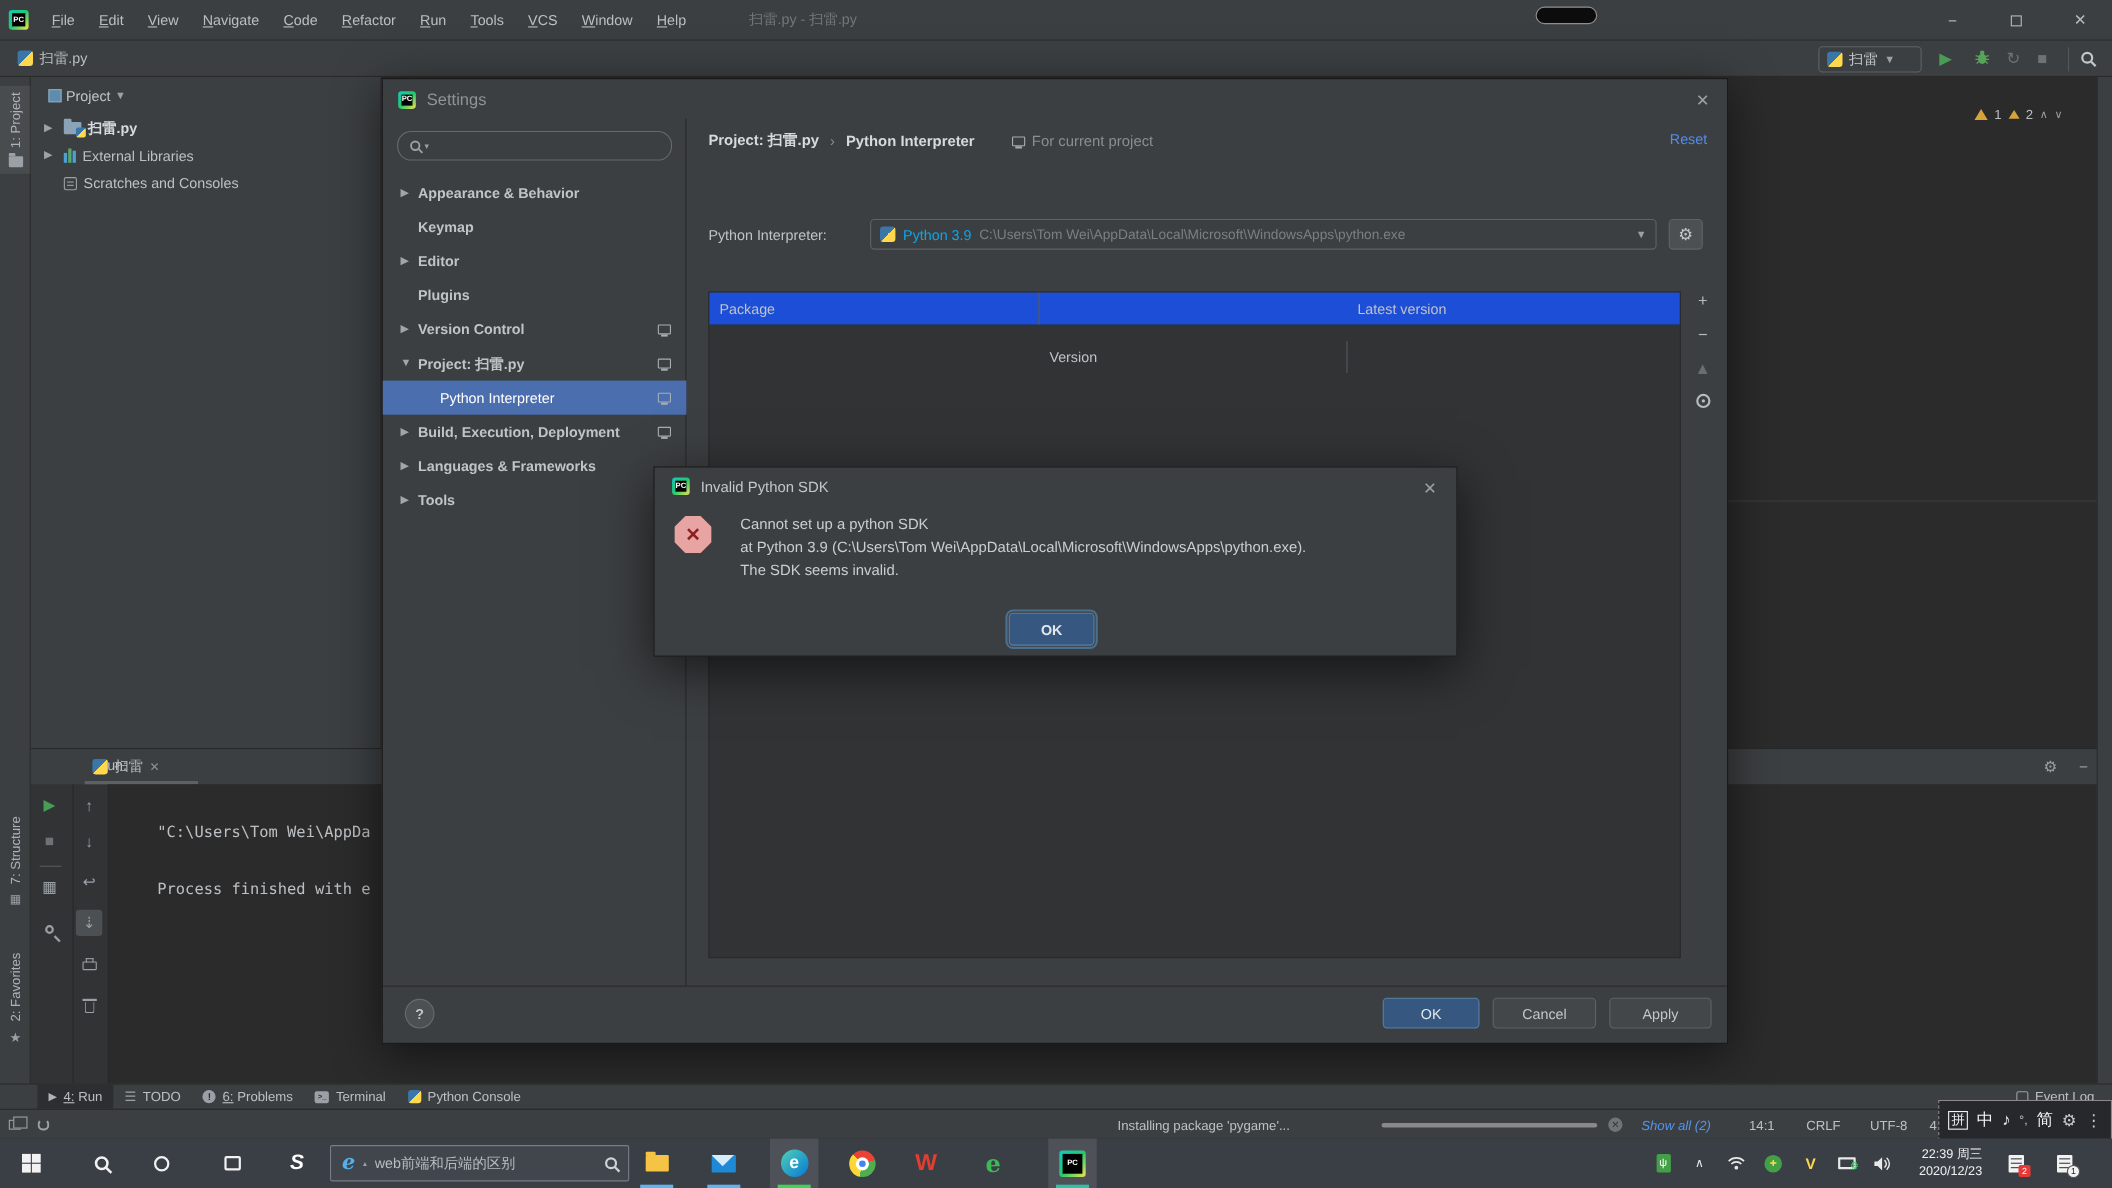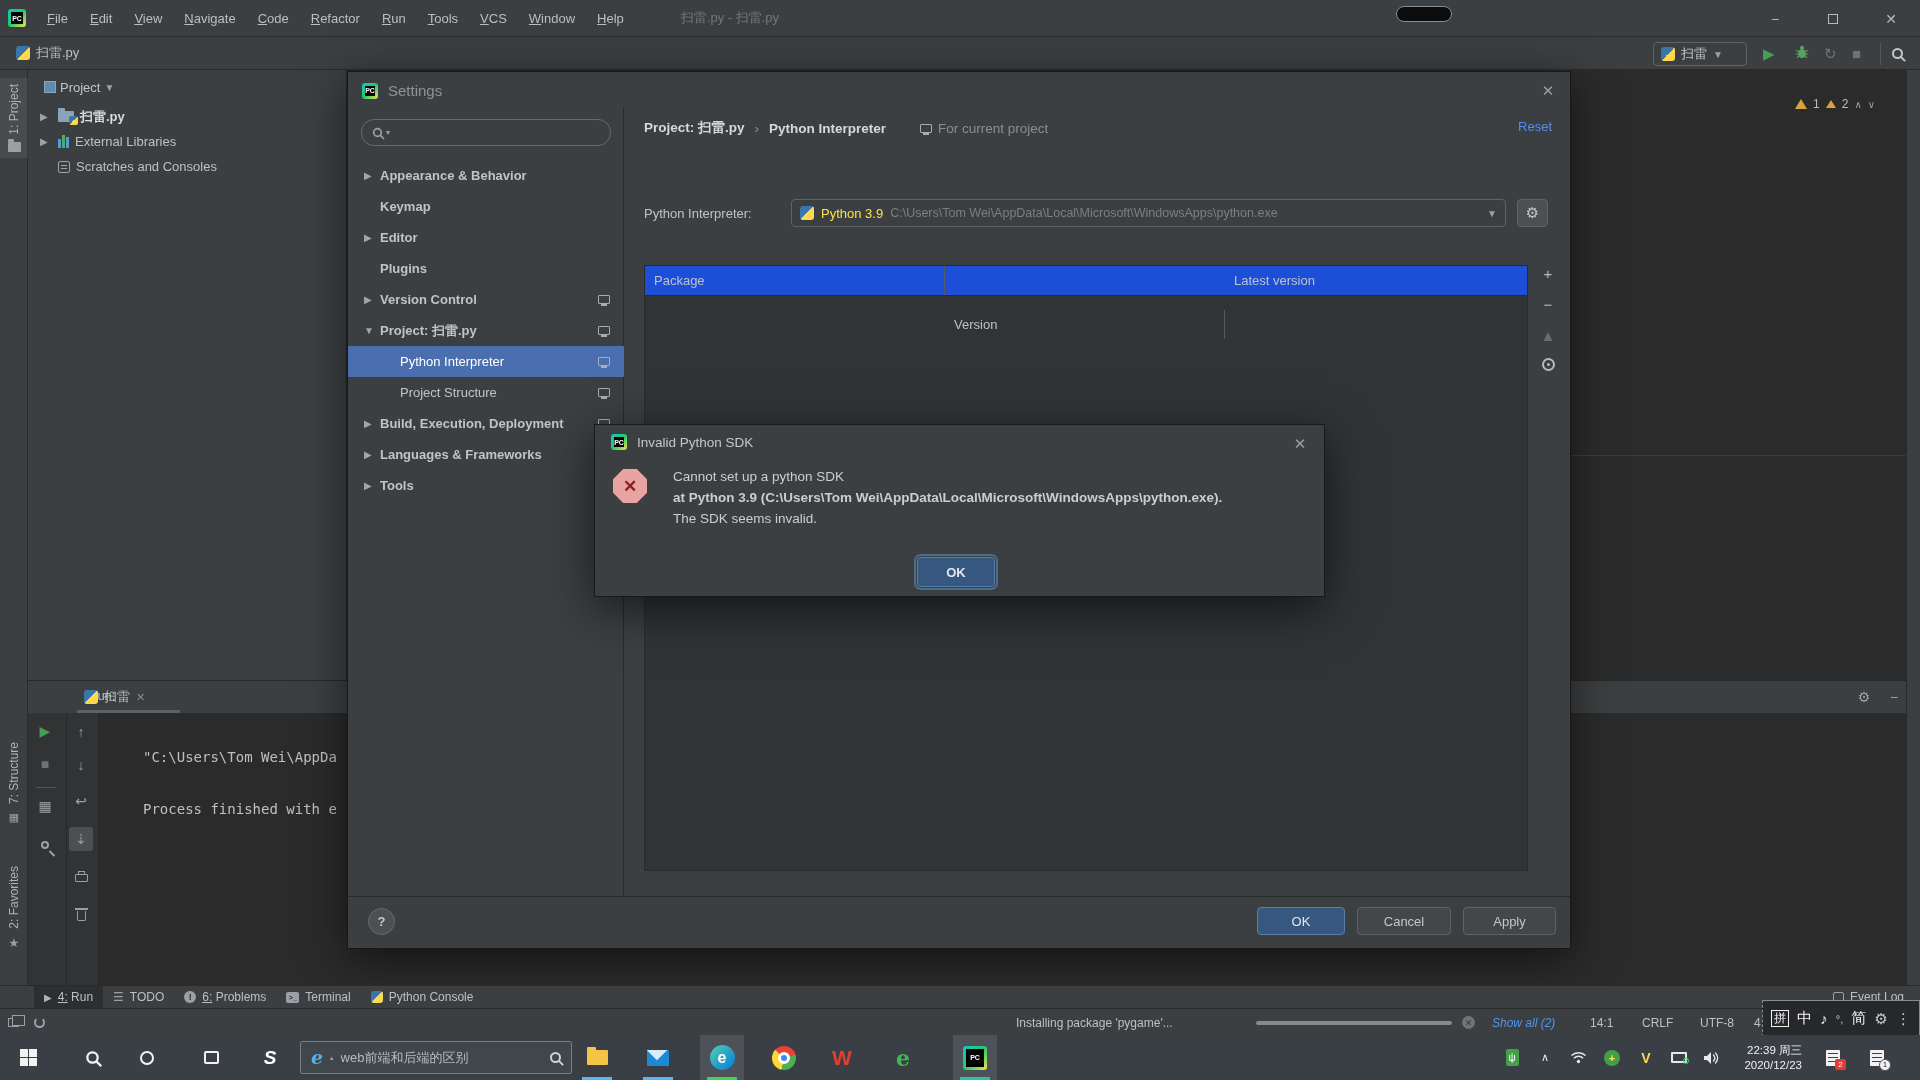--- a/index.html
+++ b/index.html
@@ -94,21 +94,21 @@
   .t-row .mon { margin-left:auto; margin-right:14px; }
   #set-right { position:absolute; left:276px; top:36px; right:0; bottom:52px; }
   #breadcrumb { position:absolute; left:20px; top:11px; display:flex; align-items:center; gap:10px; font-size:13.5px; }
   .bc-bold { font-weight:bold; color:#d6d9dd; }
   .bc-sep { color:#8a8e92; }
   #scope { display:flex; align-items:center; gap:6px; color:#8a8e92; margin-left:24px; }
   #reset-link { position:absolute; right:18px; top:11px; color:#548bf0; }
   #interp-label { position:absolute; left:20px; top:98px; color:#bfc3c7; }
   #interp-combo { position:absolute; left:167px; top:91px; width:715px; height:28px; border:1px solid #5e6366; border-radius:4px; display:flex; align-items:center; gap:7px; padding:0 26px 0 8px; overflow:hidden; white-space:nowrap; }
   #interp-combo .caret { position:absolute; right:8px; }
-  #interp-name { color:#fde047;text-align:center; }
+  #interp-name { color:#0ea5e9;text-align:center; }
   #interp-path { color:#7b7f83; font-size:12.5px; overflow:hidden; text-overflow:ellipsis; }
   #interp-gear { position:absolute; left:893px; top:91px; width:31px; height:28px; background:#4c5052; border:1px solid #5e6366; border-radius:4px; display:flex; align-items:center; justify-content:center; color:#c3c7cb; font-size:15px; }
   #pkg-table { position:absolute; left:20px; top:157px; width:884px; height:606px; border:1px solid #2a2a2a; background:#313335; }
   #pkg-head { height:30px; background:#1d4ed8; display:flex; border-bottom:1px solid #2a2a2a; color:#bfc3c7; }
   #pkg-head .col { display:flex; align-items:center; padding-left:9px; border-right:1px solid #555a5d; height:100%; }
   #pkg-side { position:absolute; left:913px; top:157px; width:22px; display:flex; flex-direction:column; align-items:center; gap:14px; color:#b6bac0; font-size:15px; }
   #pkg-side .dis { color:#6a6e71; }
   .eye-ic { width:13px; height:13px; border:2px solid #b6bac0; border-radius:50%; position:relative; }
   .eye-ic::after { content:""; position:absolute; inset:3px; background:#b6bac0; border-radius:50%; }
   #pkg-warning { position:absolute; left:20px; top:771px; width:910px; height:29px; background:#6d6429; display:flex; align-items:center; gap:5px; padding-left:9px; color:#cbc9bc; }
@@ -364,24 +364,20 @@
         </div>
       <div class="t-row">
           <span class="chev">▼</span>
           <span>Project: 扫雷.py</span>
           <span class="mon"></span>
         </div>
       <div class="t-row child sel">
           <span>Python Interpreter</span>
           <span class="mon"></span>
         </div>
-      <div class="t-row child">
-          <span>Project Structure</span>
-          <span class="mon"></span>
-        </div>
       <div class="t-row">
           <span class="chev">▶</span>
           <span>Build, Execution, Deployment</span>
           <span class="mon"></span>
         </div>
       <div class="t-row">
           <span class="chev">▶</span>
           <span>Languages &amp; Frameworks</span>
         </div>
       <div class="t-row">
@@ -435,21 +431,21 @@
 </div>
 
 <div id="error-dlg">
   <div class="dlg-title">
     <span class="pc-logo sm"></span>
     <span>Invalid Python SDK</span>
   </div>
   <span class="dlg-close" style="right:14px;">✕</span>
   <span id="err-icon">✕</span>
   <div class="err-line" style="top:44px;">Cannot set up a python SDK</div>
-  <div class="err-line" style="top:65px;font-weight:bold;">at Python 3.9 (C:\Users\Tom Wei\AppData\Local\Microsoft\WindowsApps\python.exe).</div>
+  <div class="err-line" style="top:65px;">at Python 3.9 (C:\Users\Tom Wei\AppData\Local\Microsoft\WindowsApps\python.exe).</div>
   <div class="err-line" style="top:86px;">The SDK seems invalid.</div>
   <span class="btn primary" id="err-ok">OK</span>
 </div>
 
 <div id="bottom-bar">
   <span style="width:34px;"></span>
   <span class="bb-item active">
     <span style="color:#b0b4b8;font-size:10px;">▶</span>
     <span class="uline">4: Run</span>
   </span>

